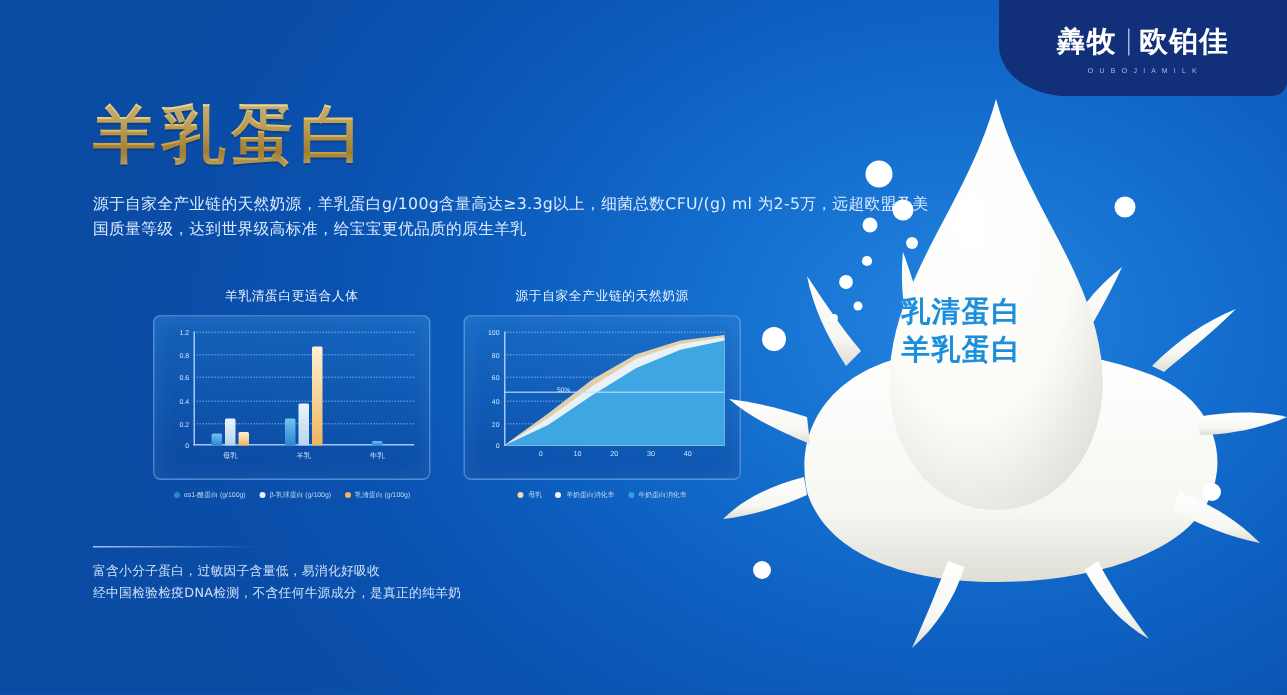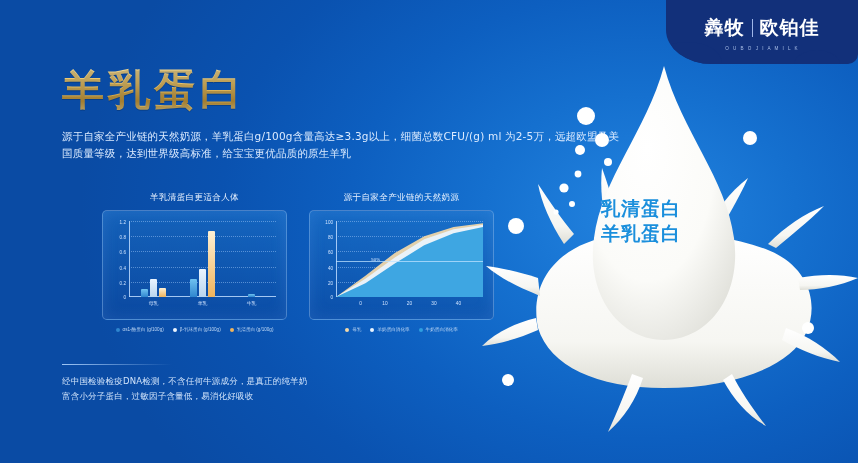--- a/index.html
+++ b/index.html
@@ -251,22 +251,22 @@
             <span class="dot" style="background: rgb(47, 159, 224);"></span>
             <span class="legend-label">牛奶蛋白消化率</span>
           </div>
         </div>
     </div>
 
   </div>
 
   <div class="rule"></div>
   <div class="foot">
+    <div>富含小分子蛋白，过敏因子含量低，易消化好吸收</div>
     <div>经中国检验检疫DNA检测，不含任何牛源成分，是真正的纯羊奶</div>
-    <div>富含小分子蛋白，过敏因子含量低，易消化好吸收</div>
   </div>
 
   <div class="splash">
     <svg viewBox="0 0 390 420" preserveAspectRatio="xMidYMid meet" aria-hidden="true">
       <defs>
         <radialGradient id="gDrop" cx="38%" cy="30%" r="78%">
           <stop offset="0%" stop-color="#ffffff"></stop>
           <stop offset="62%" stop-color="#fbfbf8"></stop>
           <stop offset="100%" stop-color="#e2e2dc"></stop>
         </radialGradient>

